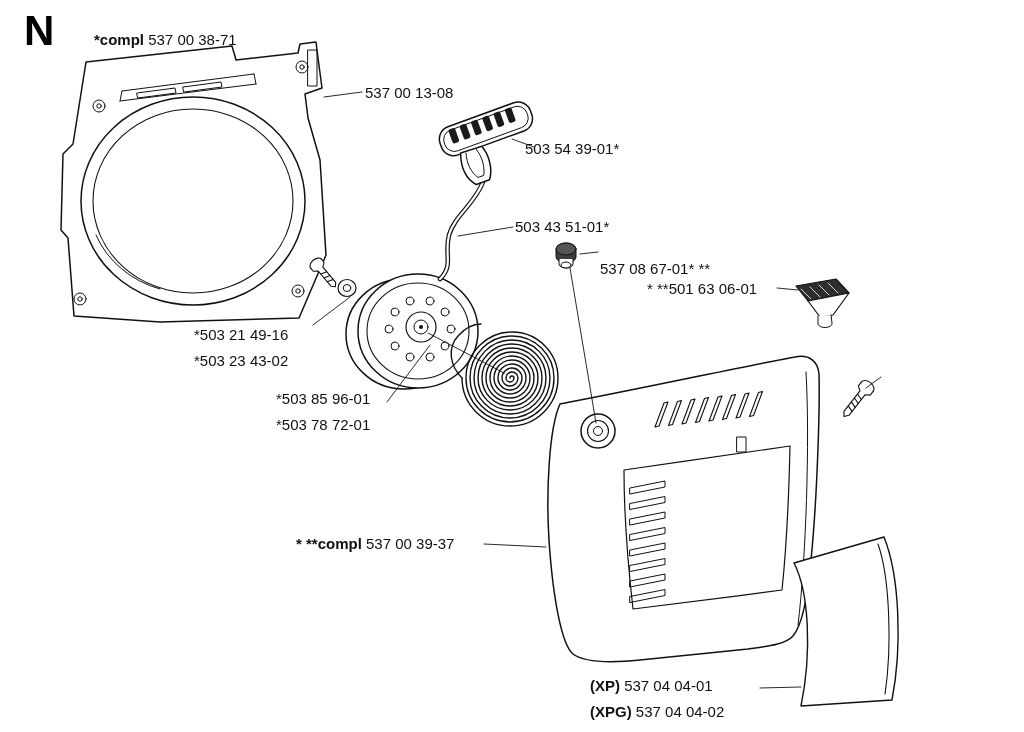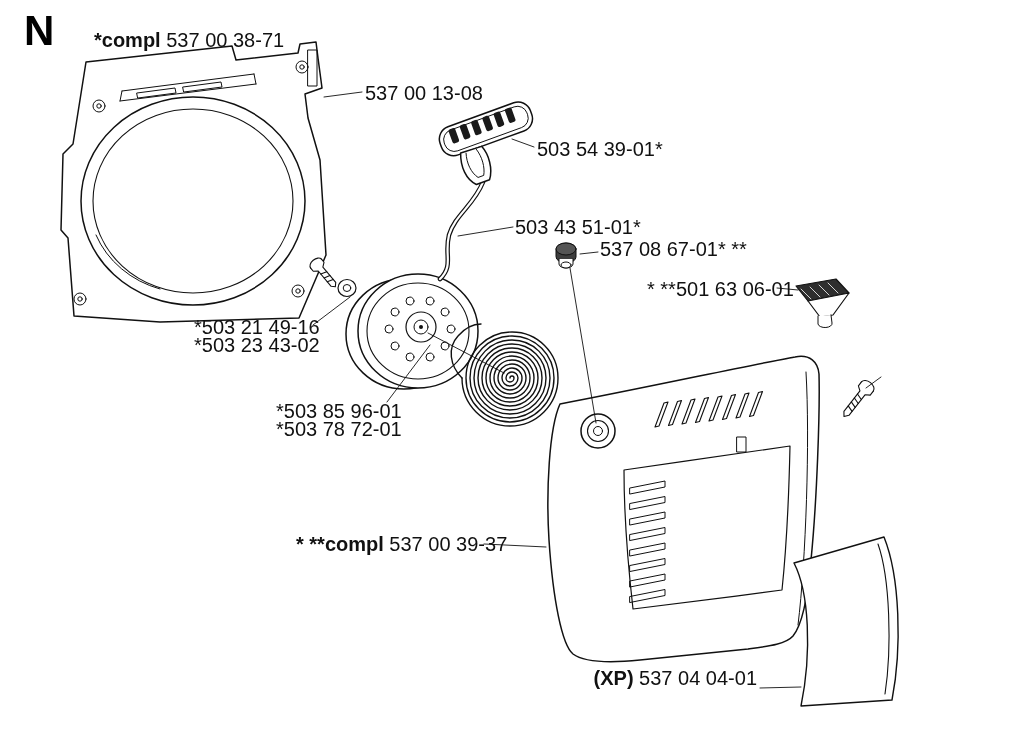--- a/index.html
+++ b/index.html
@@ -1,23 +1,23 @@
 <!DOCTYPE html>
 <html><head>
 <meta charset="utf-8">
 <style>
   * { margin:0; padding:0; box-sizing:border-box; }
   html,body { width:1024px; height:732px; background:#fff; font-family:"Liberation Sans",sans-serif; }
   .canvas { position:relative; width:1024px; height:732px; background:#fff; overflow:hidden; }
   .art { position:absolute; left:0; top:0; }
   .section-letter { position:absolute; left:24px; top:10px; font-size:42px; font-weight:bold; color:#000; line-height:1; }
-  .lbl { position:absolute; font-size:20px; color:#111; white-space:nowrap; line-height:18px; }
+  .lbl { position:absolute; font-size:15px; color:#111; white-space:nowrap; line-height:18px; }
   .lbl .b { font-weight:bold; }
-  .lbl .line { display:block; }
-  .right { text-align:right; }
+  .lbl .line { display:block;margin-top:8px; }
+  .right { text-align:left; }
 </style>
 </head>
 <body>
 
 <div class="canvas">
 
   <svg class="art" width="1024" height="732" viewBox="0 0 1024 732">
     <g fill="none" stroke="#111" stroke-width="1.5" stroke-linejoin="round" stroke-linecap="round">
 
       <g>
@@ -165,38 +165,39 @@
       </g>
     </g>
   </svg>
 
   <div class="section-letter">N</div>
 
   <div class="lbl" style="left:94px;top:31px"><span class="b">*compl</span><span> 537 00 38-71</span></div>
 
   <div class="lbl" style="left:365px;top:84px"><span>537 00 13-08</span></div>
 
-  <div class="lbl" style="left:537px;top:140px"><span>503 54 39-01*</span></div>
+  <div class="lbl" style="left:525px;top:140px"><span>503 54 39-01*</span></div>
 
   <div class="lbl" style="left:515px;top:218px"><span>503 43 51-01*</span></div>
 
-  <div class="lbl" style="left:600px;top:240px"><span>537 08 67-01* **</span></div>
+  <div class="lbl" style="left:600px;top:260px"><span>537 08 67-01* **</span></div>
 
   <div class="lbl" style="left:647px;top:280px"><span>* **501 63 06-01</span></div>
 
   <div class="lbl" style="left:194px;top:318px">
     <span class="line">*503 21 49-16</span>
     <span class="line">*503 23 43-02</span>
   </div>
 
-  <div class="lbl" style="left:276px;top:402px">
+  <div class="lbl" style="left:276px;top:382px">
     <span class="line">*503 85 96-01</span>
     <span class="line">*503 78 72-01</span>
   </div>
 
 
   <div class="lbl" style="left:296px;top:535px"><span class="b">* **compl</span><span> 537 00 39-37</span></div>
 
   <div class="lbl right" style="left:590px;top:669px;width:167px">
     <span class="line"><span class="b">(XP)</span><span> 537 04 04-01</span></span>
+    <span class="line"><span class="b">(XPG)</span><span> 537 04 04-02</span></span>
   </div>
 
 </div>
 
 </body></html>

